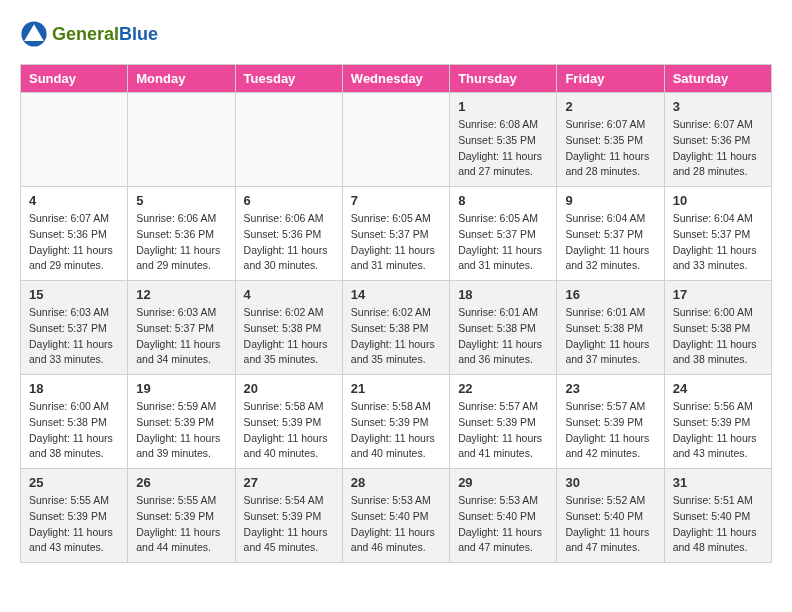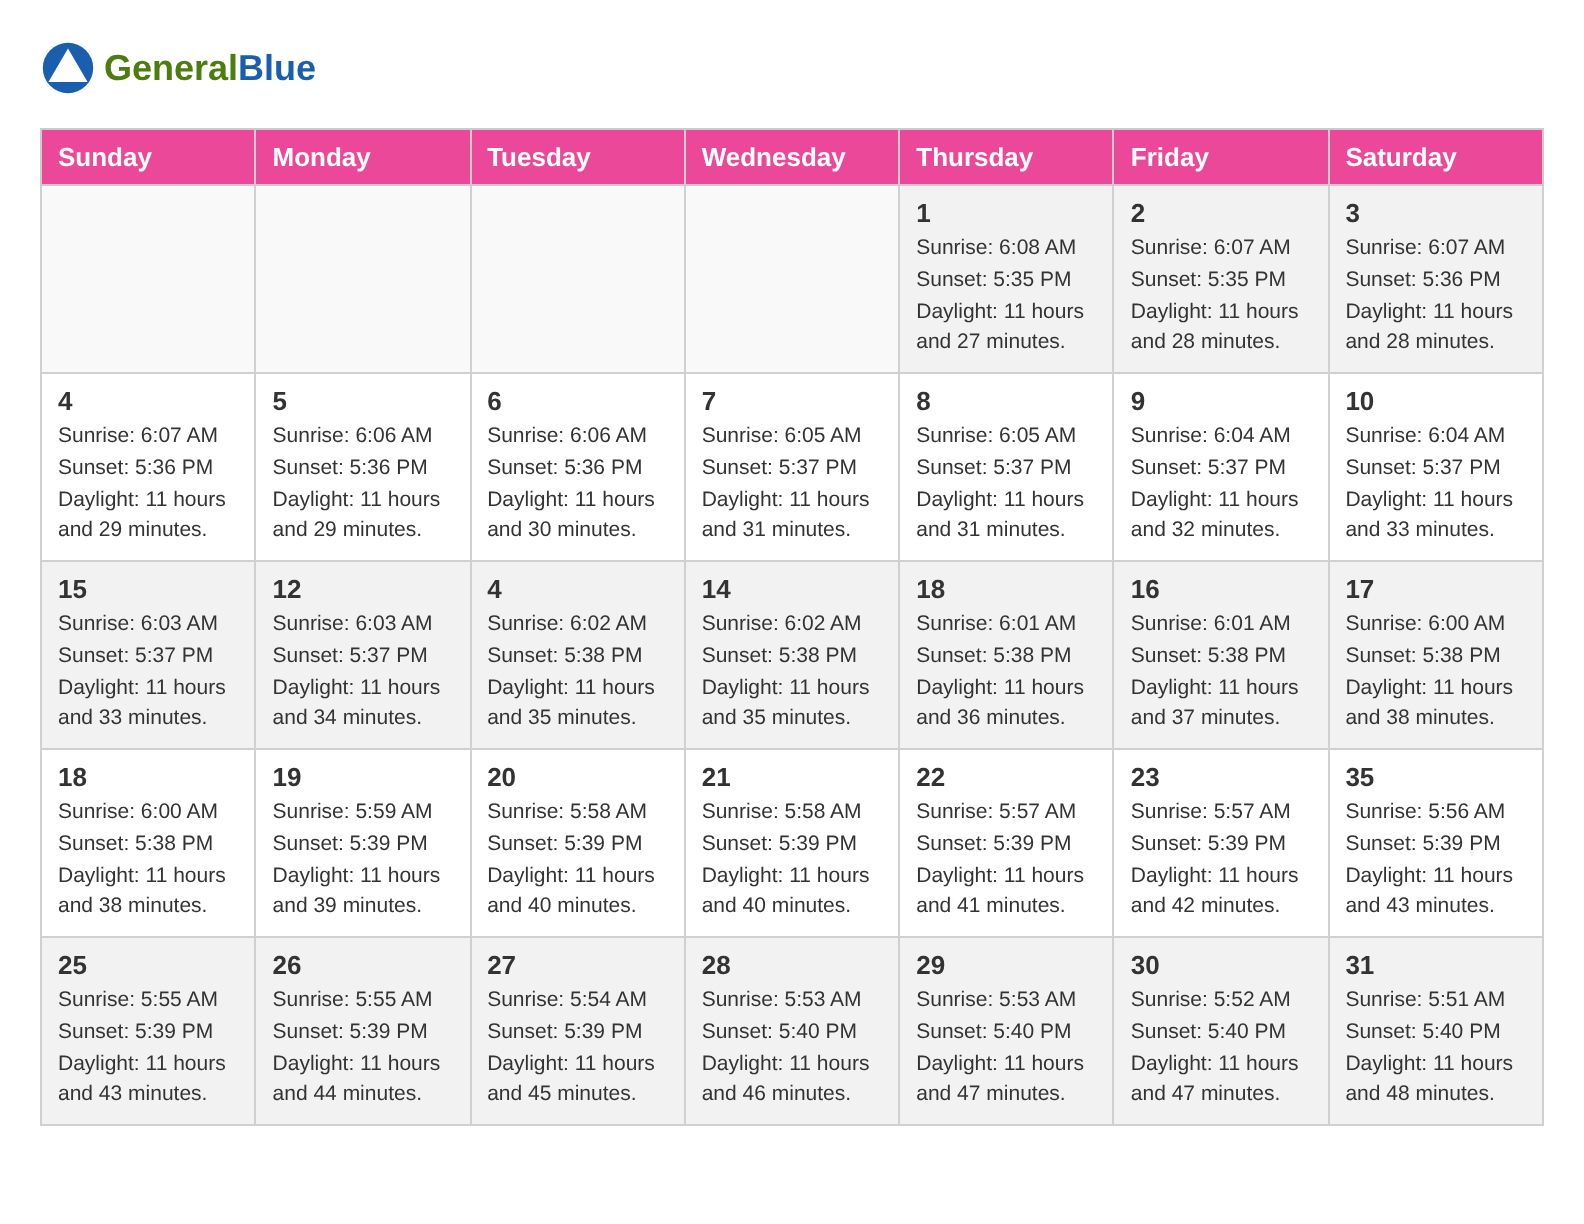--- a/index.html
+++ b/index.html
@@ -213,21 +213,21 @@
         </td>
         <td>
           <span class="day-num">22</span>
           <div class="day-info">Sunrise: 5:57 AM<br>Sunset: 5:39 PM<br>Daylight: 11 hours and 41 minutes.</div>
         </td>
         <td>
           <span class="day-num">23</span>
           <div class="day-info">Sunrise: 5:57 AM<br>Sunset: 5:39 PM<br>Daylight: 11 hours and 42 minutes.</div>
         </td>
         <td>
-          <span class="day-num">35</span>
+          <span class="day-num">24</span>
           <div class="day-info">Sunrise: 5:56 AM<br>Sunset: 5:39 PM<br>Daylight: 11 hours and 43 minutes.</div>
         </td>
       </tr>
       <tr>
         <td class="shaded">
           <span class="day-num">25</span>
           <div class="day-info">Sunrise: 5:55 AM<br>Sunset: 5:39 PM<br>Daylight: 11 hours and 43 minutes.</div>
         </td>
         <td class="shaded">
           <span class="day-num">26</span>

